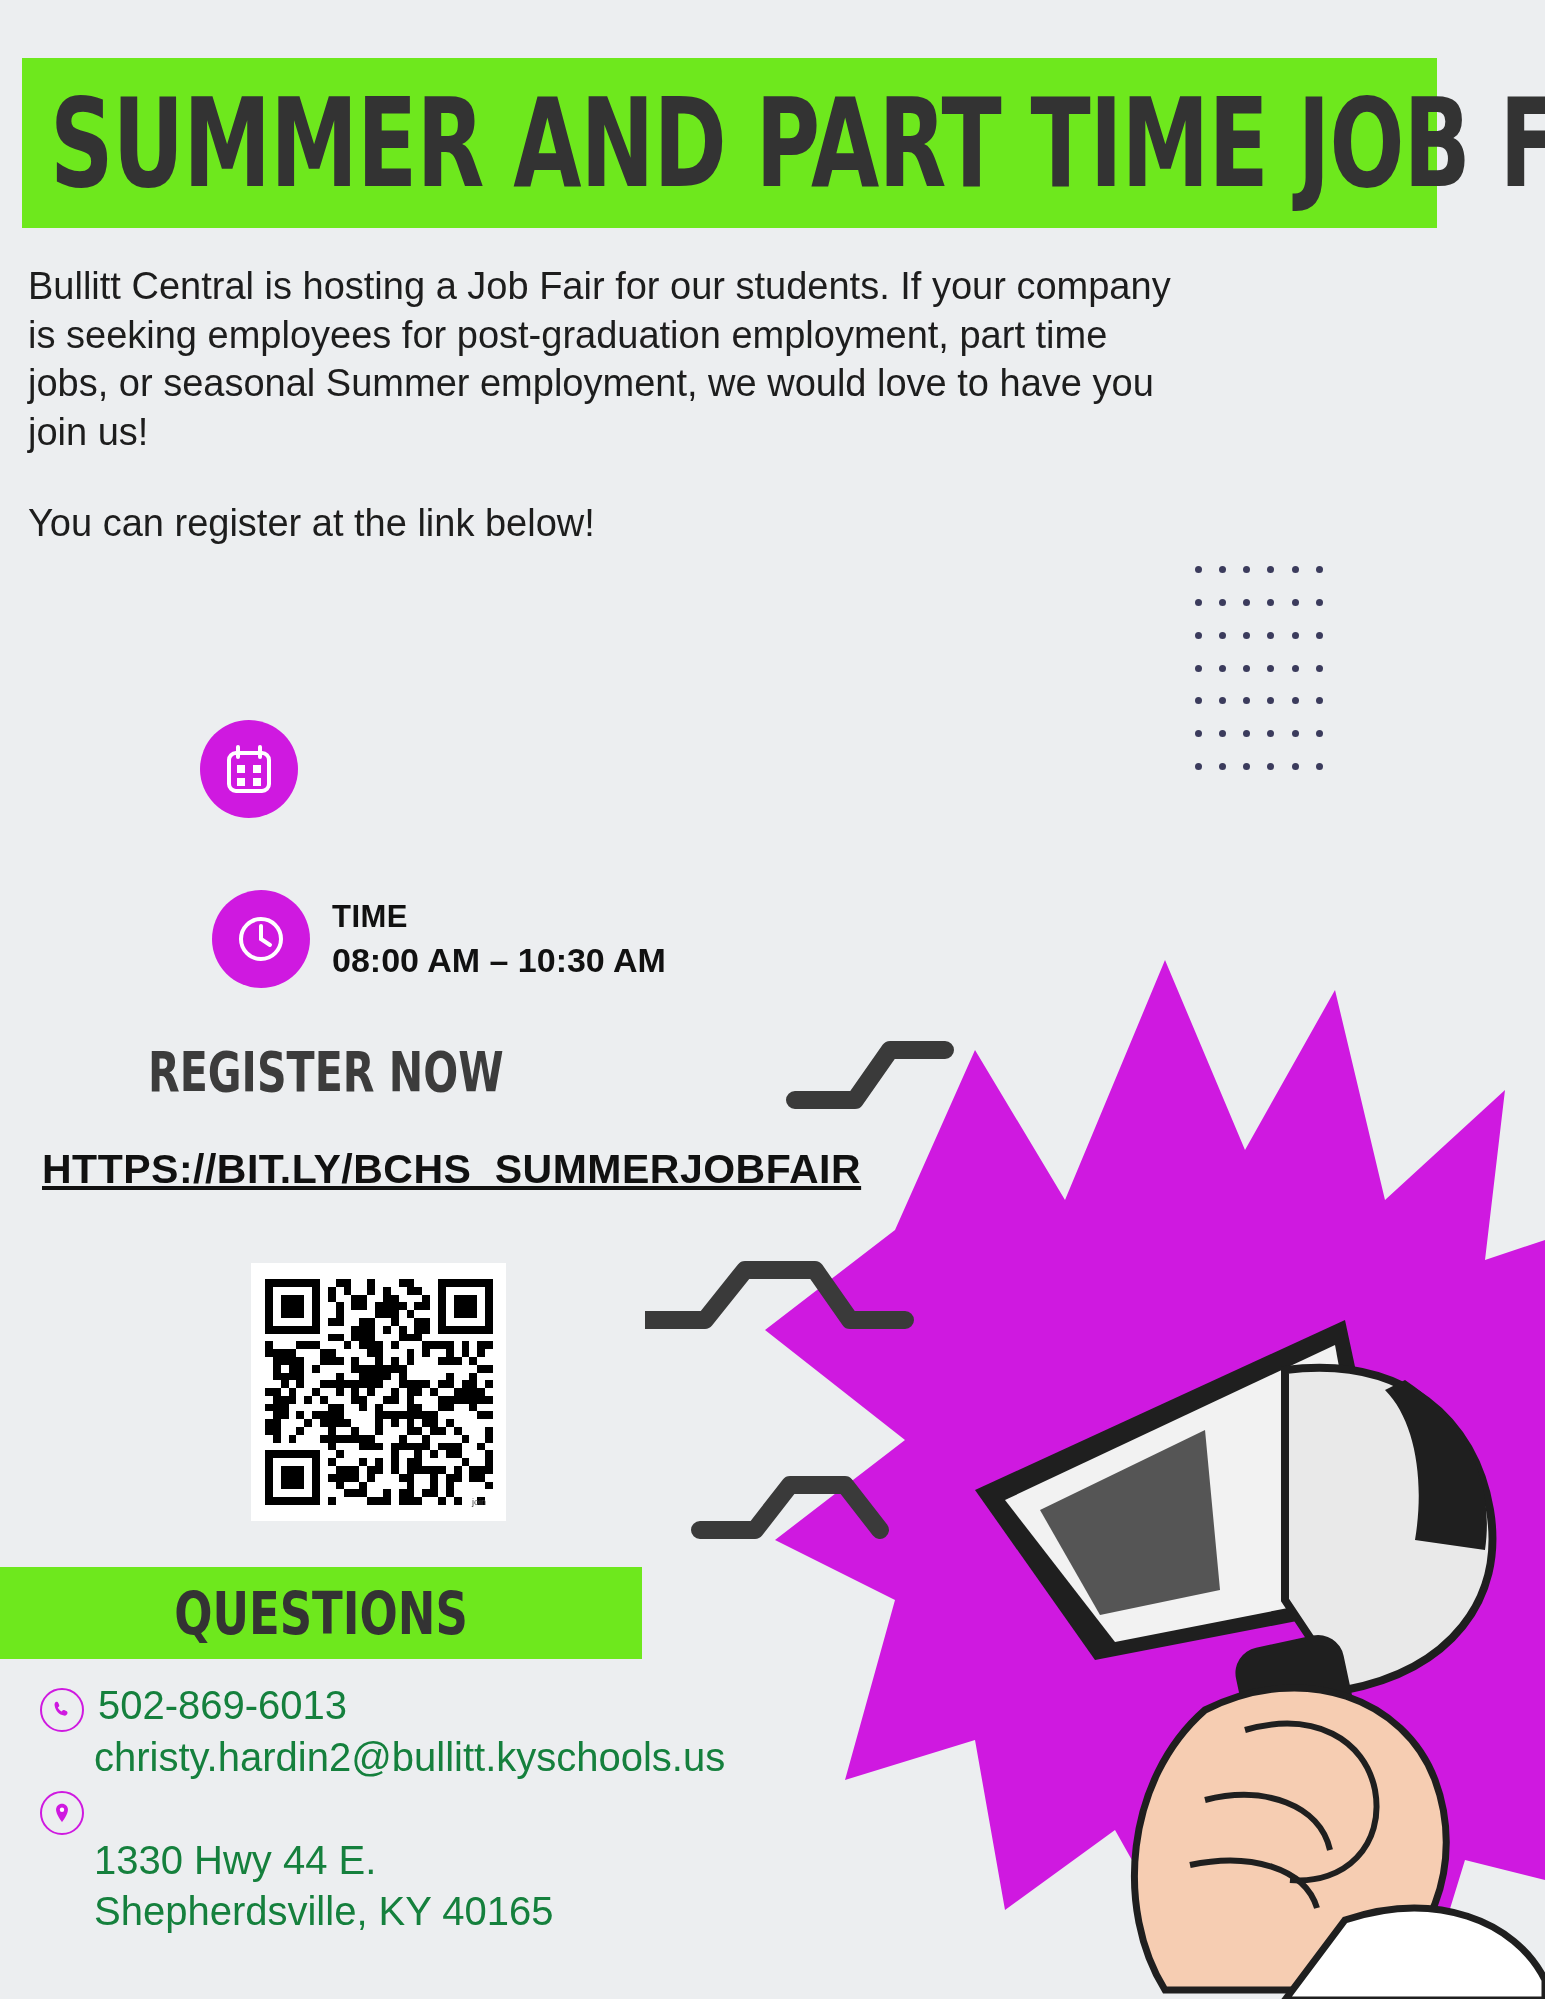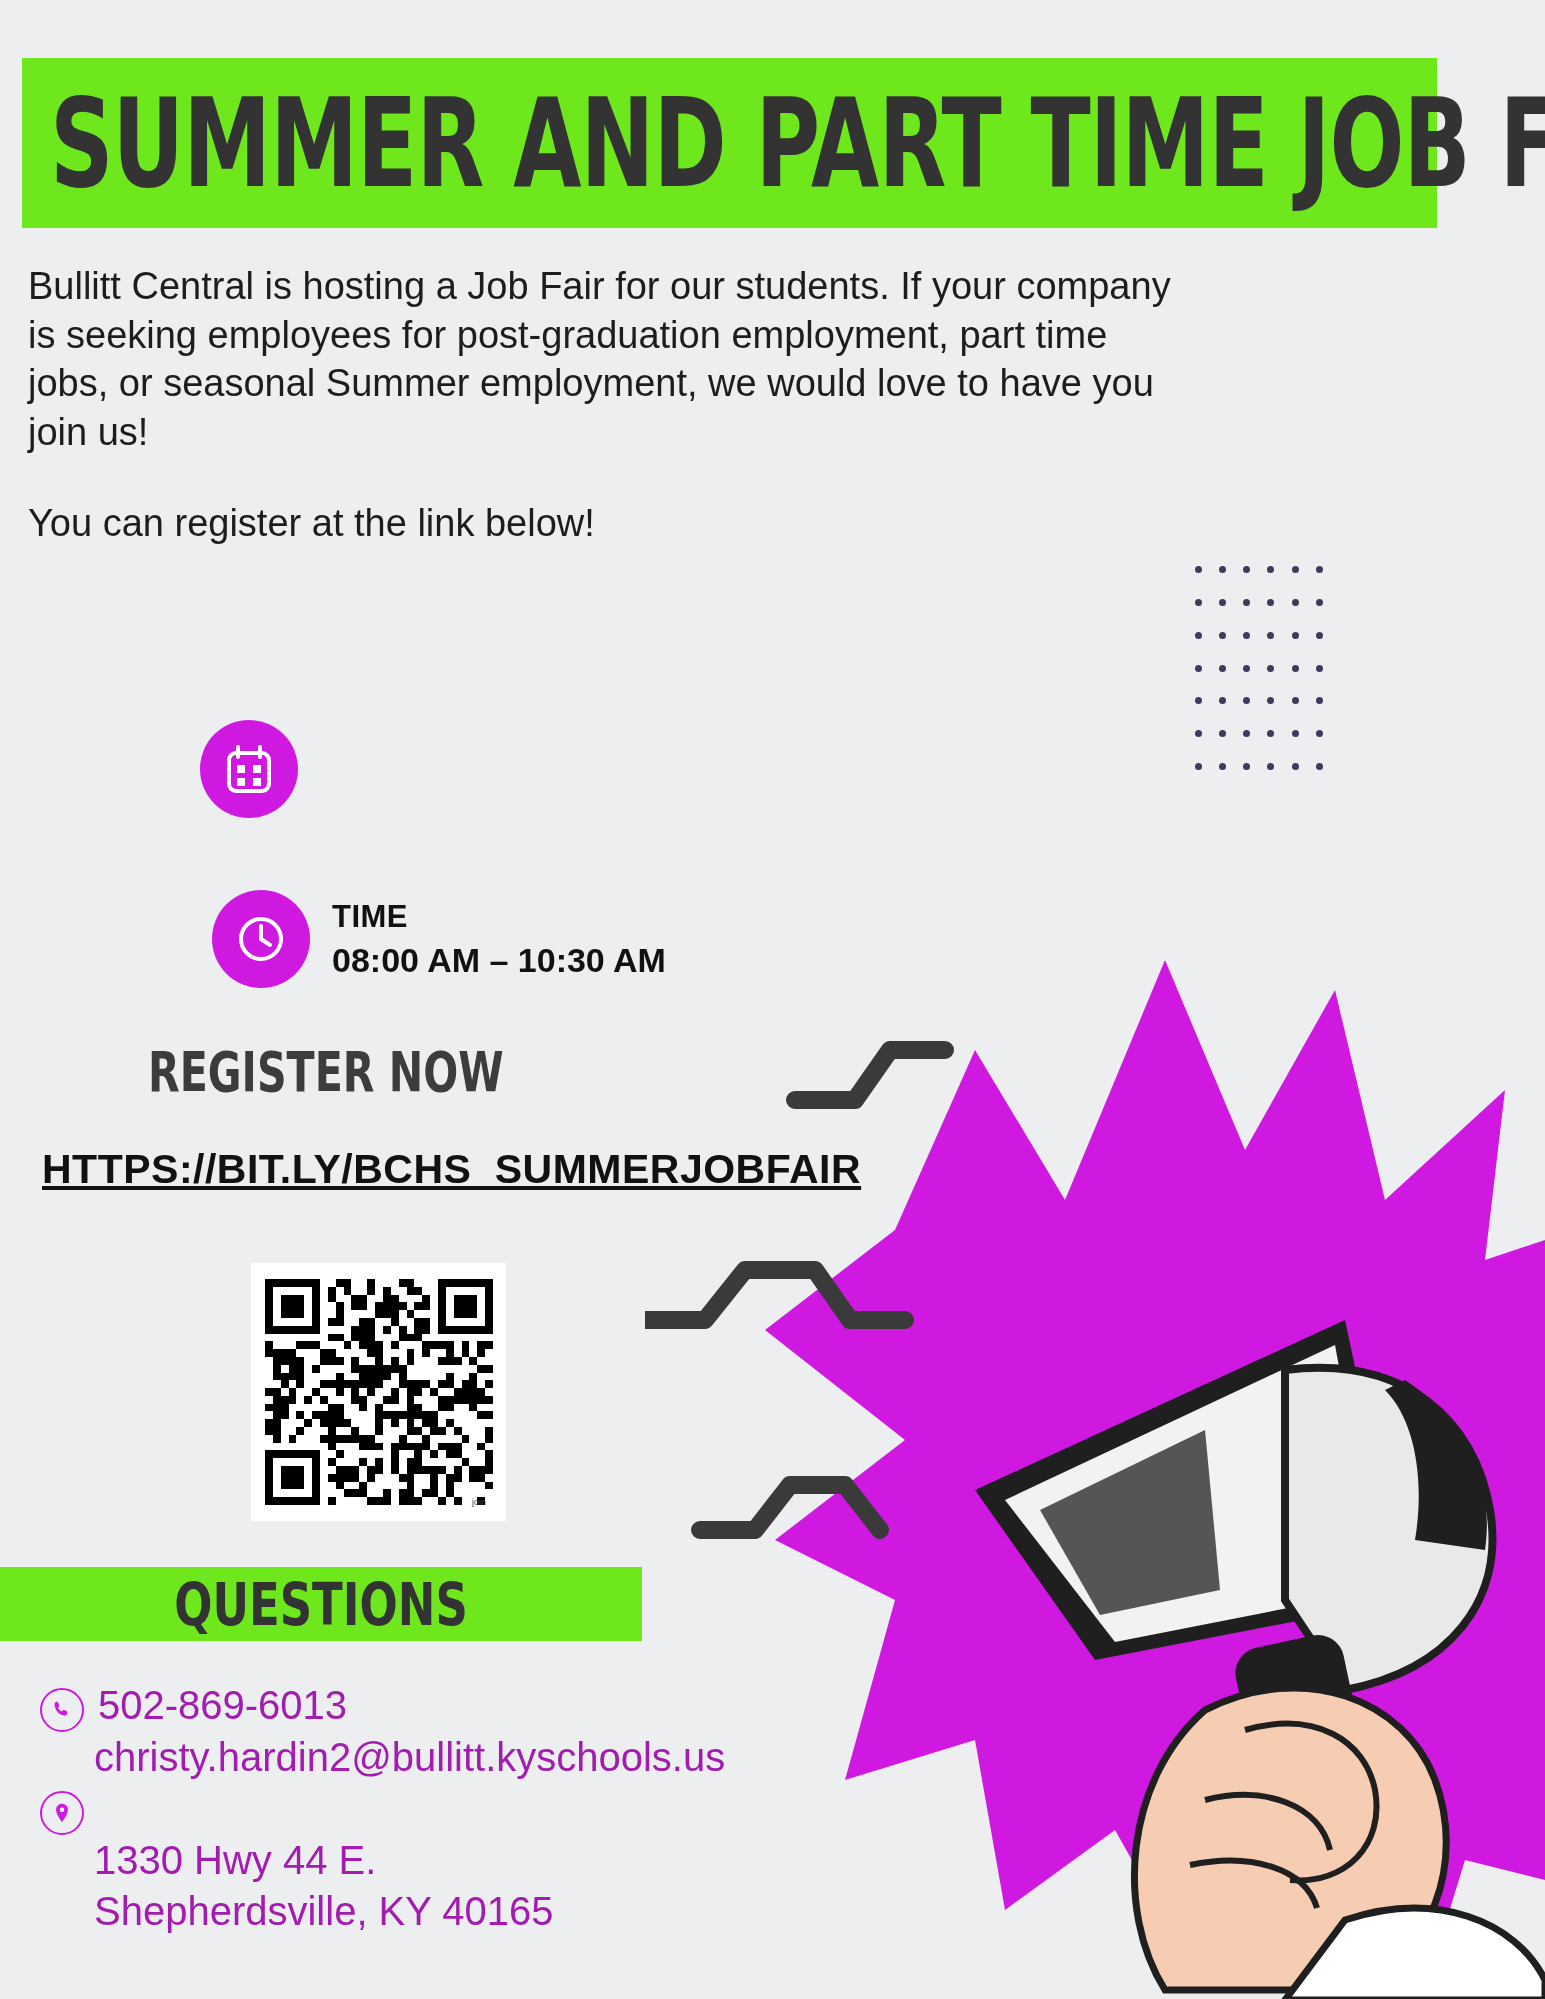--- a/index.html
+++ b/index.html
@@ -158,21 +158,21 @@
     font-size: 9px;
     color: #444;
   }
 
   
   .questions-banner {
     position: absolute;
     left: 0;
     top: 1567px;
     width: 642px;
-    height: 74px;
+    height: 92px;
     background: #6ee81d;
     display: flex;
     align-items: center;
     justify-content: center;
   }
   .questions-text {
     font-family: "DejaVu Sans", sans-serif;
     font-weight: bold;
     font-size: 45px;
     color: #333;
@@ -181,21 +181,21 @@
   }
 
   
   .contact {
     position: absolute;
     left: 40px;
     top: 1680px;
     width: 920px;
     font-size: 40px;
     line-height: 1.27;
-    color: #a21caf;
+    color: #15803d;
   }
   .contact .line {
     display: flex;
     align-items: flex-start;
     gap: 14px;
   }
   .small-icon {
     width: 40px;
     height: 40px;
     border-radius: 50%;

